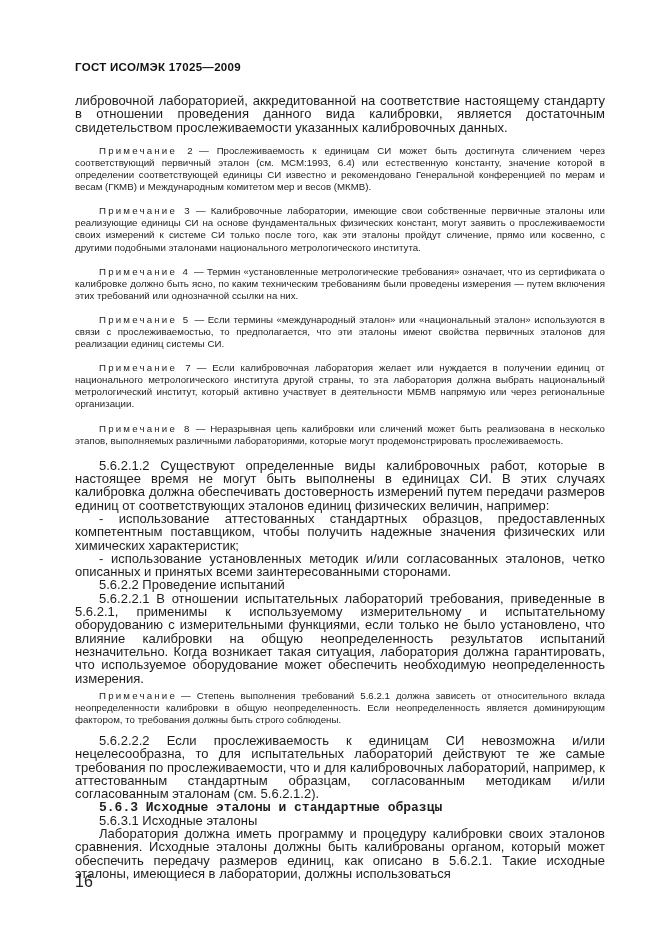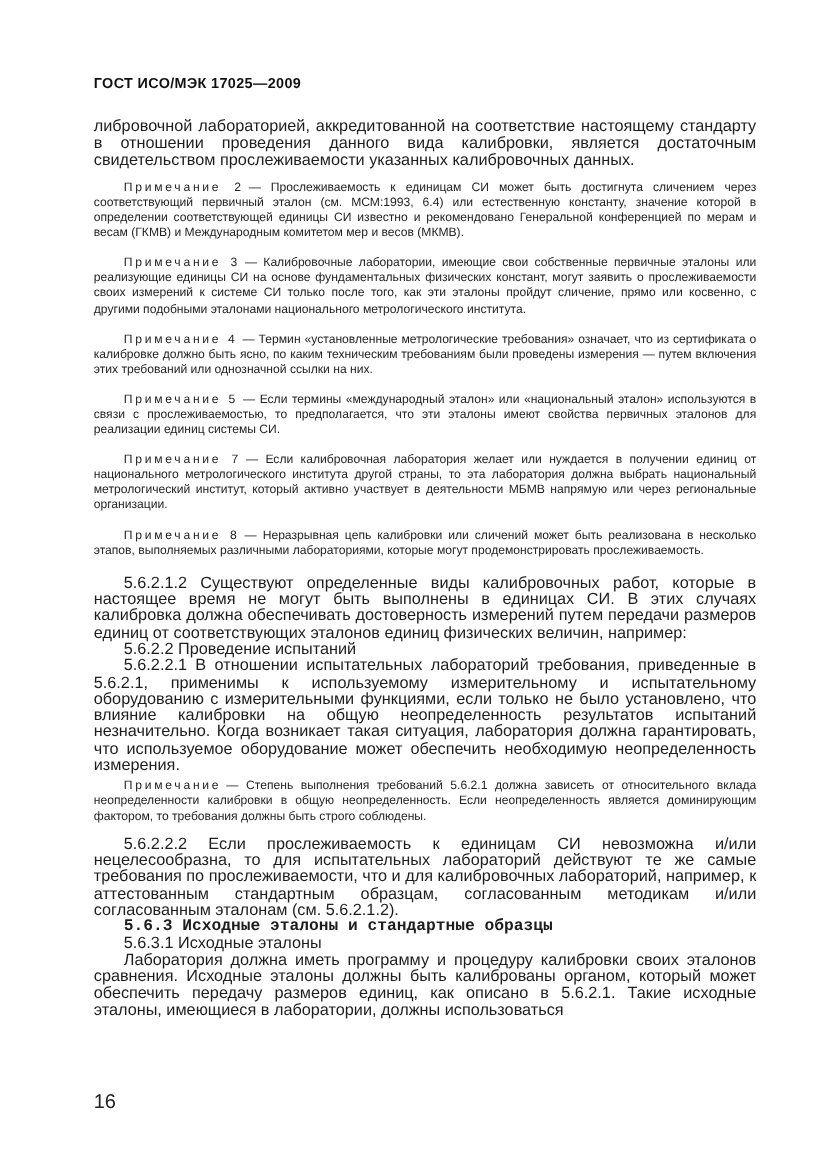--- a/index.html
+++ b/index.html
@@ -72,20 +72,22 @@
     <p class="note"><span class="note-label">Примечание 4</span><span>— Термин «установленные метрологические требования» означает, что из сертификата о калибровке должно быть ясно, по каким техническим требованиям были проведены измерения — путем включения этих требований или однозначной ссылки на них.</span></p>
 
     <p class="note"><span class="note-label">Примечание 5</span><span>— Если термины «международный эталон» или «национальный эталон» используются в связи с прослеживаемостью, то предполагается, что эти эталоны имеют свойства первичных эталонов для реализации единиц системы СИ.</span></p>
 
 
     <p class="note"><span class="note-label">Примечание 7</span><span>— Если калибровочная лаборатория желает или нуждается в получении единиц от национального метрологического института другой страны, то эта лаборатория должна выбрать национальный метрологический институт, который активно участвует в деятельности МБМВ напрямую или через региональные организации.</span></p>
 
     <p class="note"><span class="note-label">Примечание 8</span><span>— Неразрывная цепь калибровки или сличений может быть реализована в несколько этапов, выполняемых различными лабораториями, которые могут продемонстрировать прослеживаемость.</span></p>
 
     <p class="body-text indent clause-group-top">5.6.2.1.2  Существуют определенные виды калибровочных работ, которые в настоящее время не могут быть выполнены в единицах СИ. В этих случаях калибровка должна обеспечивать достоверность измерений путем передачи размеров единиц от соответствующих эталонов единиц физических величин, например:</p>
+    <p class="body-text indent">-  использование аттестованных стандартных образцов, предоставленных компетентным поставщиком, чтобы получить надежные значения физических или химических характеристик;</p>
+    <p class="body-text indent">-  использование установленных методик и/или согласованных эталонов, четко описанных и принятых всеми заинтересованными сторонами.</p>
 
     <p class="body-text indent">5.6.2.2  Проведение испытаний</p>
 
     <p class="body-text indent">5.6.2.2.1  В отношении испытательных лабораторий требования, приведенные в 5.6.2.1, применимы к используемому измерительному и испытательному оборудованию с измерительными функциями, если только не было установлено, что влияние калибровки на общую неопределенность результатов испытаний незначительно. Когда возникает такая ситуация, лаборатория должна гарантировать, что используемое оборудование может обеспечить необходимую неопределенность измерения.</p>
 
     <p class="note note-mid"><span class="note-label">Примечание</span><span>— Степень выполнения требований 5.6.2.1 должна зависеть от относительного вклада неопределенности калибровки в общую неопределенность. Если неопределенность является доминирующим фактором, то требования должны быть строго соблюдены.</span></p>
 
     <p class="body-text indent">5.6.2.2.2  Если прослеживаемость к единицам СИ невозможна и/или нецелесообразна, то для испытательных лабораторий действуют те же самые требования по прослеживаемости, что и для калибровочных лабораторий, например, к аттестованным стандартным образцам, согласованным методикам и/или согласованным эталонам (см. 5.6.2.1.2).</p>
 
     <p class="body-text indent bold">5.6.3  Исходные эталоны и стандартные образцы</p>

